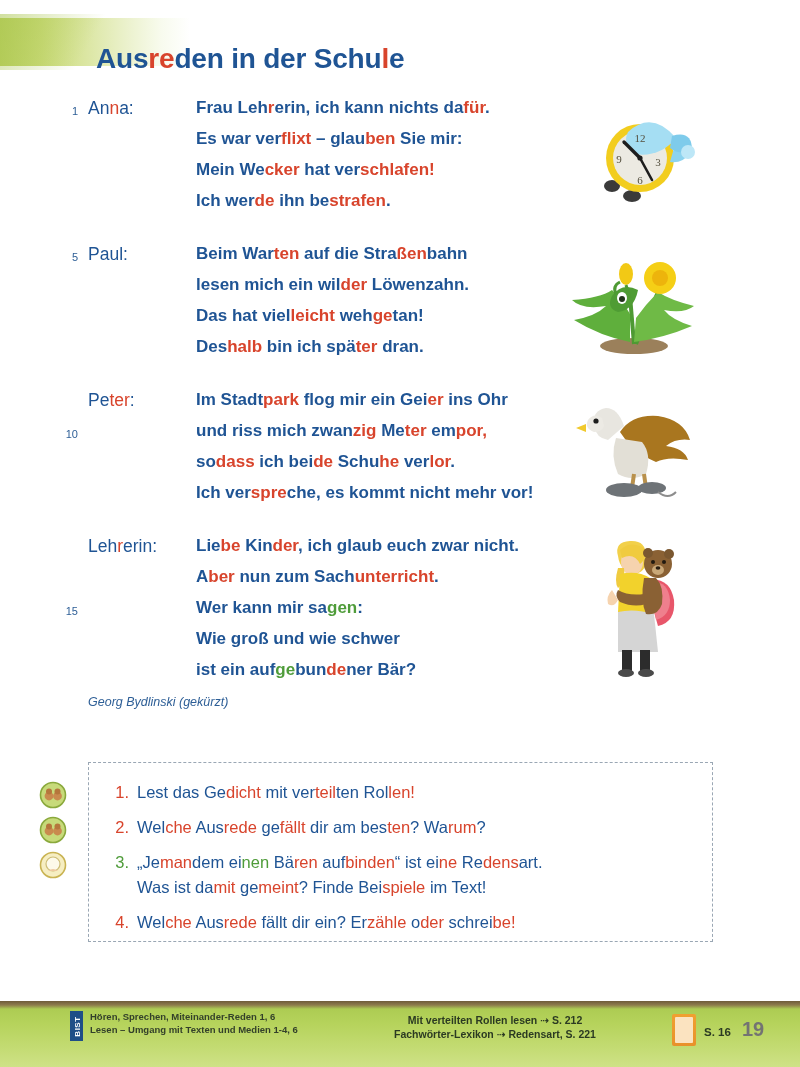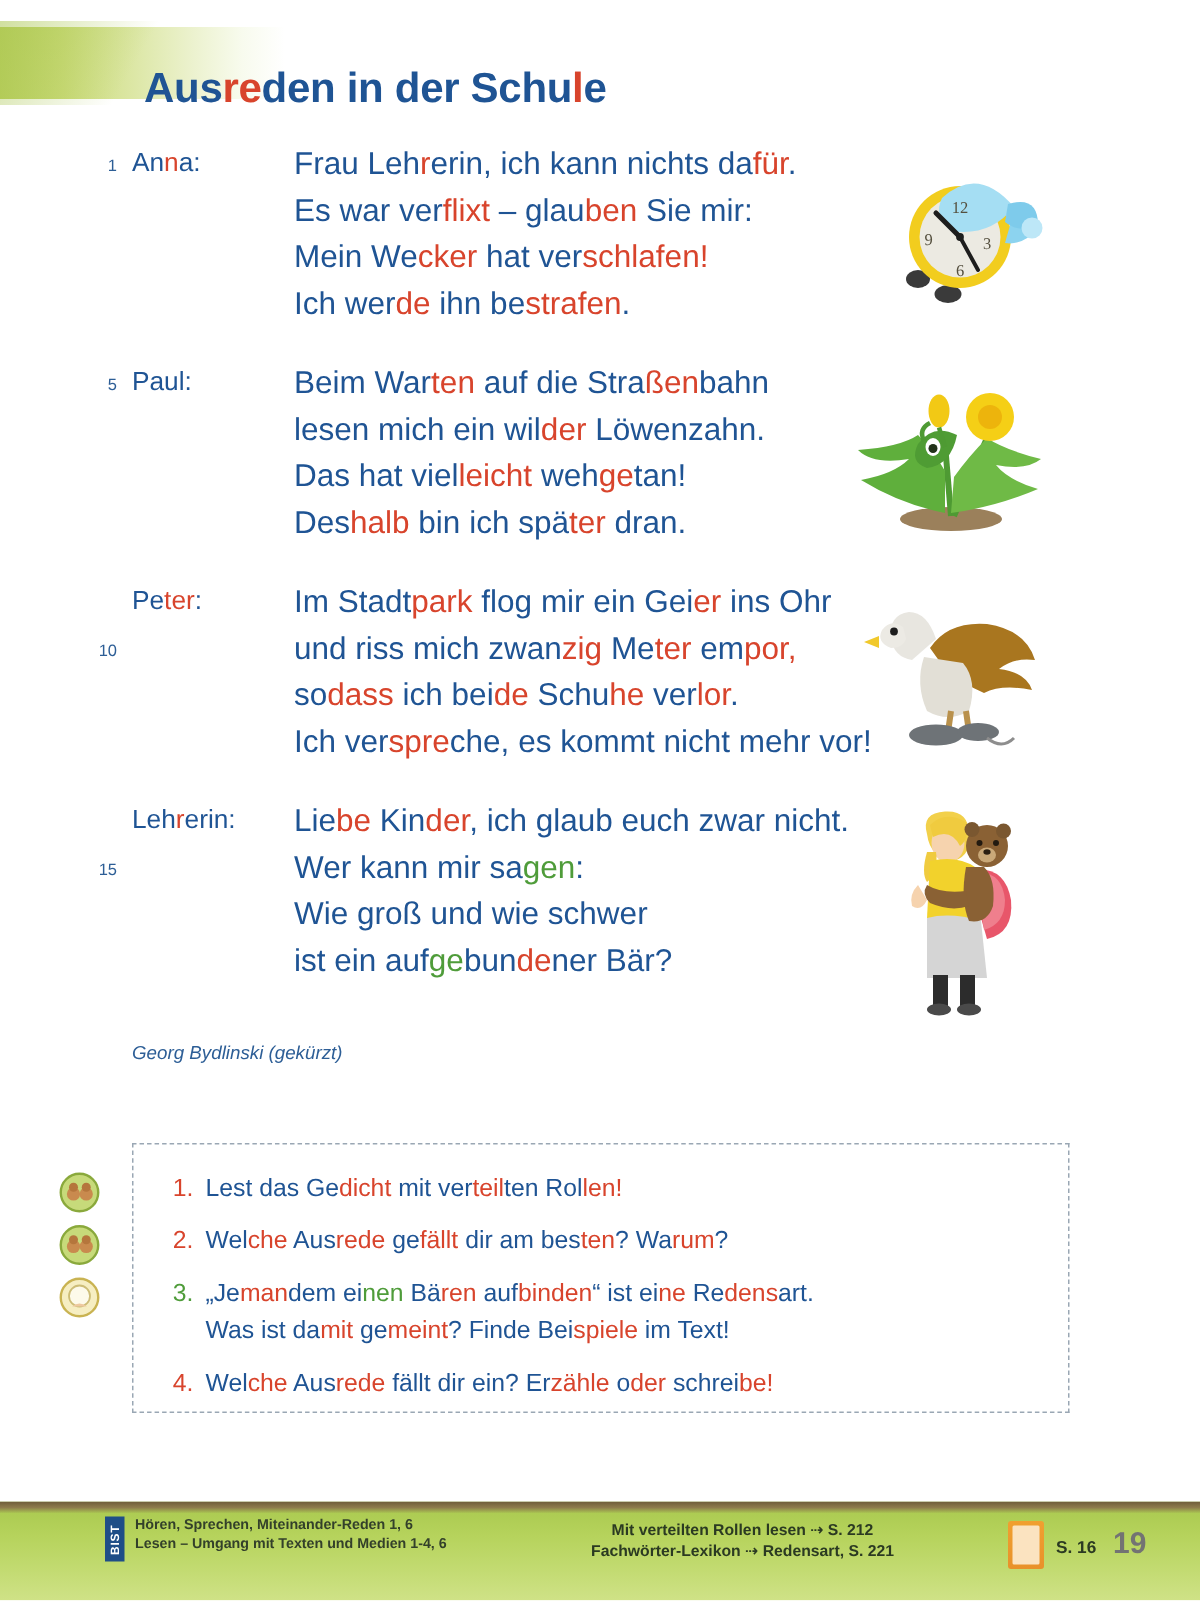--- a/index.html
+++ b/index.html
@@ -36,21 +36,21 @@
   .lineno{
     position:absolute;left:62px;top:9px;width:16px;text-align:right;
     font-size:11px;color:#2d5e96;
   }
   .speaker{
     position:absolute;left:88px;top:2px;
     font-size:17.5px;color:#1f5494;white-space:nowrap;
   }
   .verse{
     position:absolute;left:196px;top:2px;
-    font-size:21px;color:#1f5494;white-space:nowrap;
+    font-size:17px;color:#1f5494;white-space:nowrap;font-weight:bold;
   }
   .r{color:#d8442c;}
   .b{color:#1f5494;}
   .g{color:#4f9c3a;text-align:right;}
 
   .credit{
     position:absolute;left:88px;top:695px;
     font-size:12.5px;font-style:italic;color:#2d5e96;
   }
 
@@ -170,20 +170,23 @@
           <div class="verse"><span class="b">so</span><span class="r">dass</span><span class="b"> ich bei</span><span class="r">de</span><span class="b"> Schu</span><span class="r">he</span><span class="b"> ver</span><span class="r">lor</span><span class="b">.</span></div>
         </div>
         <div class="line">
           <div class="verse"><span class="b">Ich ver</span><span class="r">spre</span><span class="b">che, es kommt nicht mehr vor!</span></div>
         </div>
       </div>
       <div class="stanza">
         <div class="line">
           <div class="speaker"><span class="b">Leh</span><span class="r">r</span><span class="b">erin:</span></div>
           <div class="verse"><span class="b">Lie</span><span class="r">be</span><span class="b"> Kin</span><span class="r">der</span><span class="b">, ich glaub euch zwar nicht.</span></div>
+        </div>
+        <div class="line">
+          <div class="verse"><span class="b">A</span><span class="r">ber</span><span class="b"> nun zum Sach</span><span class="r">unterricht</span><span class="b">.</span></div>
         </div>
         <div class="line">
           <div class="lineno">15</div>
           <div class="verse"><span class="b">Wer kann mir sa</span><span class="g">gen</span><span class="b">:</span></div>
         </div>
         <div class="line">
           <div class="verse"><span class="b">Wie groß und wie schwer</span></div>
         </div>
         <div class="line">
           <div class="verse"><span class="b">ist ein auf</span><span class="g">ge</span><span class="b">bun</span><span class="r">de</span><span class="b">ner Bär?</span></div>

